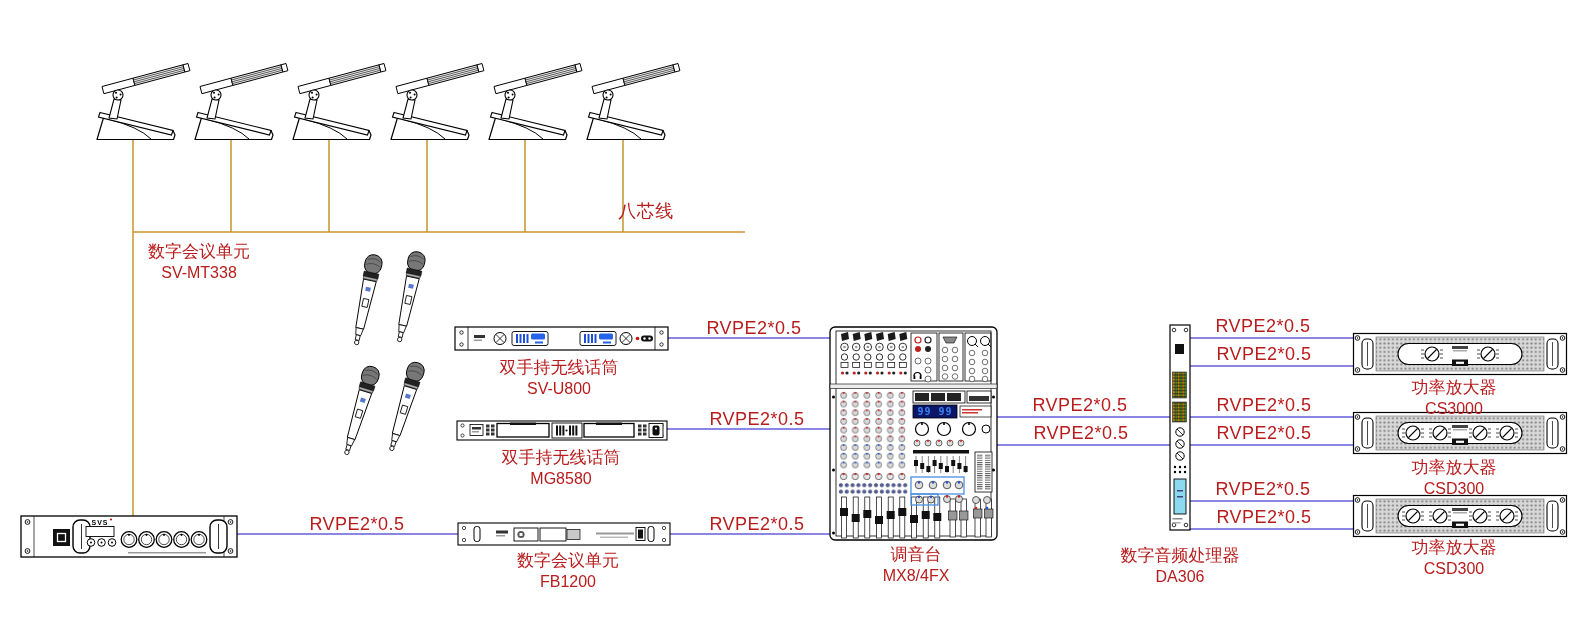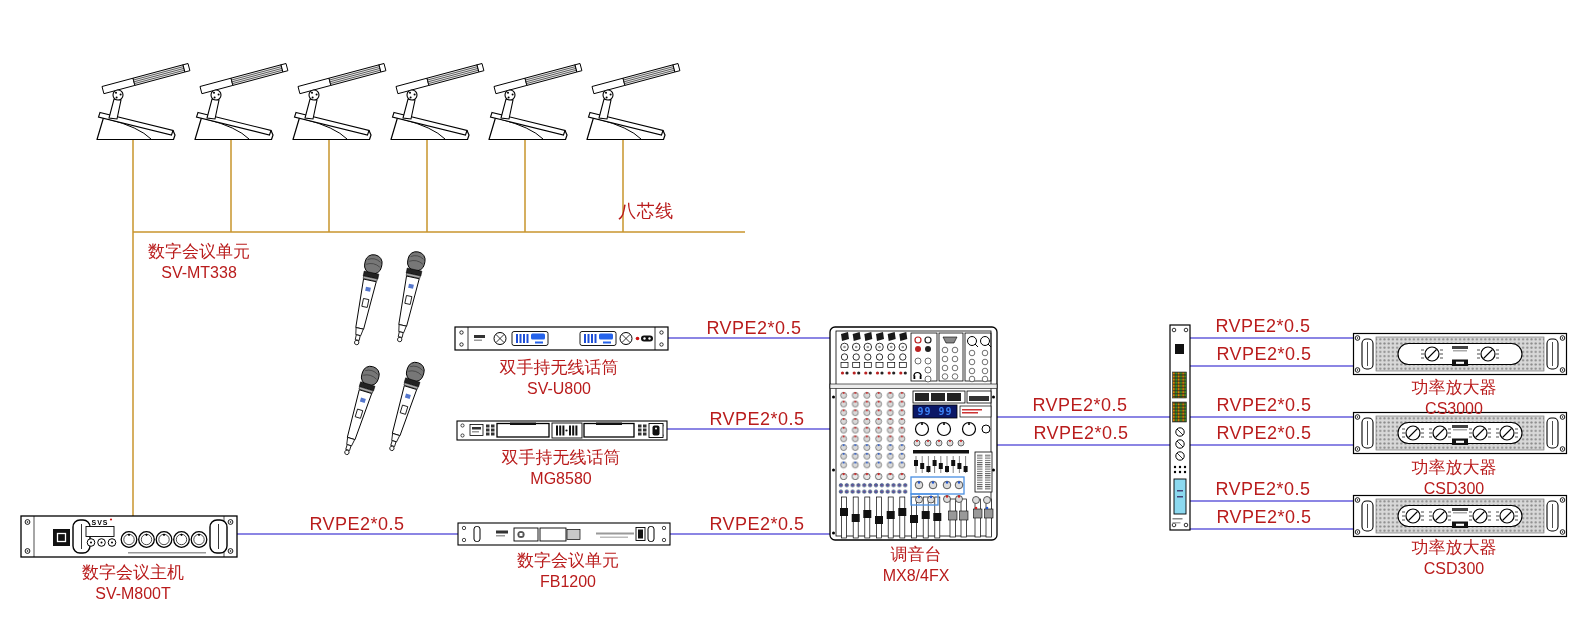--- a/index.html
+++ b/index.html
@@ -535,27 +535,27 @@
   <div class="md">SV-U800</div>
 </div>
 <div class="lbl dev" style="left:561px;top:447px">
   <div class="nm">双手持无线话筒</div>
   <div class="md">MG8580</div>
 </div>
 <div class="lbl dev" style="left:568px;top:550px">
   <div class="nm">数字会议单元</div>
   <div class="md">FB1200</div>
 </div>
-<div class="lbl dev" style="left:133px;top:562px">
-  <div class="nm">数字会议主机</div>
-  <div class="md">SV-M800T</div>
-</div>
 <div class="lbl dev" style="left:916px;top:544px">
   <div class="nm">调音台</div>
   <div class="md">MX8/4FX</div>
+</div>
+<div class="lbl dev" style="left:1180px;top:545px">
+  <div class="nm">数字音频处理器</div>
+  <div class="md">DA306</div>
 </div>
 <div class="lbl dev" style="left:1454px;top:377px">
   <div class="nm">功率放大器</div>
   <div class="md">CS3000</div>
 </div>
 <div class="lbl dev" style="left:1454px;top:457px">
   <div class="nm">功率放大器</div>
   <div class="md">CSD300</div>
 </div>
 <div class="lbl dev" style="left:1454px;top:537px">

